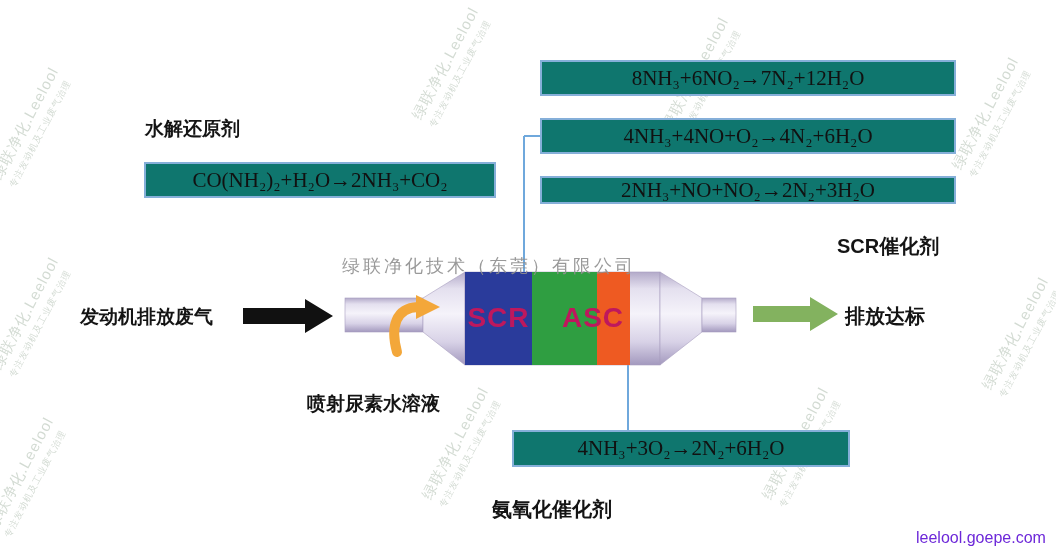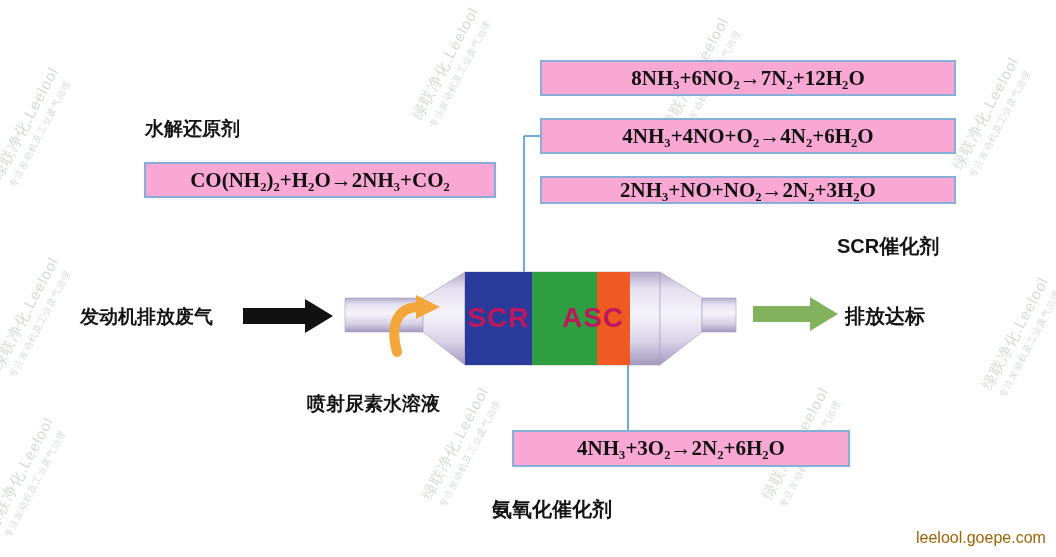--- a/index.html
+++ b/index.html
@@ -3,42 +3,42 @@
 <meta charset="utf-8">
 <style>
   html,body { margin:0; padding:0; background:#fff; }
   .stage {
     position:relative; width:1056px; height:557px; background:#ffffff;
     overflow:hidden; font-family:"Liberation Sans","DejaVu Sans",sans-serif;
   }
   .gfx { position:absolute; left:0; top:0; width:1056px; height:557px; }
 
   .eq-box {
-    position:absolute; box-sizing:border-box; background:#f9a8d4;
+    position:absolute; box-sizing:border-box; background:#0f766e;
     border:2px solid #85afd9; display:flex; align-items:center; justify-content:center;
     font-family:"Liberation Serif","DejaVu Serif",serif; font-size:21px; color:#111;
-    white-space:nowrap; z-index:3;font-weight:bold;
+    white-space:nowrap; z-index:3;
   }
   .lbl { position:absolute; font-weight:bold; color:#141414; white-space:nowrap; z-index:3; }
   .band-label {
     position:absolute; color:#be185d; font-weight:bold; font-size:28px;
     letter-spacing:1px; text-align:center; z-index:3;
     font-family:"Liberation Sans","DejaVu Sans",sans-serif;
   }
   .wm {
     position:absolute; transform:rotate(-62deg); color:#a7b7a7; opacity:.5;
     white-space:nowrap; z-index:1; pointer-events:none;
   }
   .wm-brand { font-size:15px; letter-spacing:1px; }
   .wm-slogan { font-size:9px; letter-spacing:1px; margin-top:2px; }
   .company-wm {
     position:absolute; left:342px; top:254px; color:#8f8f8f; font-size:18px;
     letter-spacing:3px; opacity:.9; z-index:2; white-space:nowrap;
   }
-  .site { position:absolute; left:916px; top:529px; font-size:16px; color:#a16207; z-index:3; }
+  .site { position:absolute; left:916px; top:529px; font-size:16px; color:#6d28d9; z-index:3; }
 </style>
 </head>
 <body>
 
 <div class="stage">
 
   <div class="wm" style="left:-30px; top:110px;">
     <div class="wm-brand">绿联净化.Leelool</div>
     <div class="wm-slogan">专注发动机及工业废气治理</div>
   </div>
@@ -68,20 +68,21 @@
   </div>
   <div class="wm" style="left:400px; top:430px;">
     <div class="wm-brand">绿联净化.Leelool</div>
     <div class="wm-slogan">专注发动机及工业废气治理</div>
   </div>
   <div class="wm" style="left:740px; top:430px;">
     <div class="wm-brand">绿联净化.Leelool</div>
     <div class="wm-slogan">专注发动机及工业废气治理</div>
   </div>
 
+  <div class="company-wm">绿联净化技术（东莞）有限公司</div>
 
   <svg class="gfx" viewBox="0 0 1056 557">
     <defs>
       <linearGradient id="pipeGrad" x1="0" y1="0" x2="0" y2="1">
         <stop offset="0" stop-color="#b3aac9"></stop>
         <stop offset="0.18" stop-color="#e4e0ef"></stop>
         <stop offset="0.45" stop-color="#f5f3fa"></stop>
         <stop offset="0.75" stop-color="#d8d2e7"></stop>
         <stop offset="1" stop-color="#a399be"></stop>
       </linearGradient>

